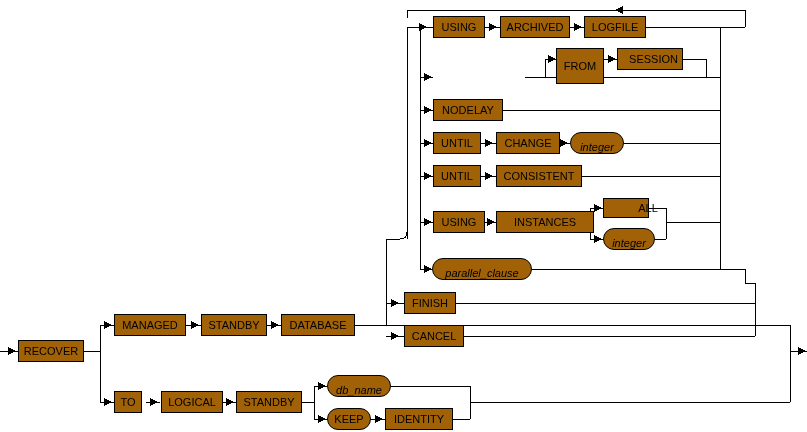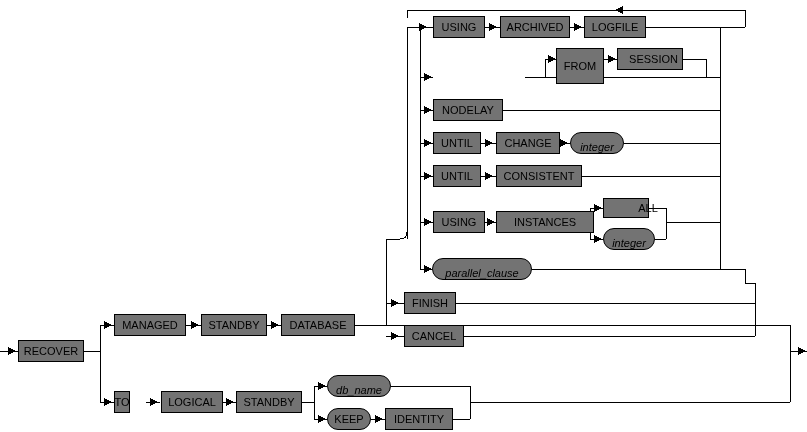--- a/index.html
+++ b/index.html
@@ -19,21 +19,21 @@
     position: absolute;
     left: 0;
     top: 0;
     width: 807px;
     height: 432px;
   }
   .node {
     position: absolute;
     box-sizing: border-box;
     border: 1px solid #000000;
-    background: #737373;
+    background: #a16207;
     font-size: 11px;
     color: #000000;
     display: flex;
     align-items: center;
     justify-content: center;
     white-space: nowrap;
     line-height: 1;
   }
   .node.rect { border-radius: 0; }
   .node.round { border-radius: 11px; align-items: flex-end; }
@@ -190,21 +190,21 @@
     </div>
   <div class="node rect" style="left:114px;top:314px;width:72px;height:22px;">
       <span>MANAGED</span>
     </div>
   <div class="node rect" style="left:201px;top:314px;width:66px;height:22px;">
       <span>STANDBY</span>
     </div>
   <div class="node rect" style="left:281px;top:314px;width:74px;height:22px;">
       <span>DATABASE</span>
     </div>
-  <div class="node rect" style="left:114px;top:391px;width:16px;height:22px;">
+  <div class="node rect" style="left:114px;top:391px;width:28px;height:22px;">
       <span>TO</span>
     </div>
   <div class="node rect" style="left:161px;top:391px;width:62px;height:22px;">
       <span>LOGICAL</span>
     </div>
   <div class="node rect" style="left:236px;top:391px;width:66px;height:22px;">
       <span>STANDBY</span>
     </div>
   <div class="node round italic" style="left:327px;top:375px;width:64px;height:22px;">
       <span>db_name</span>

